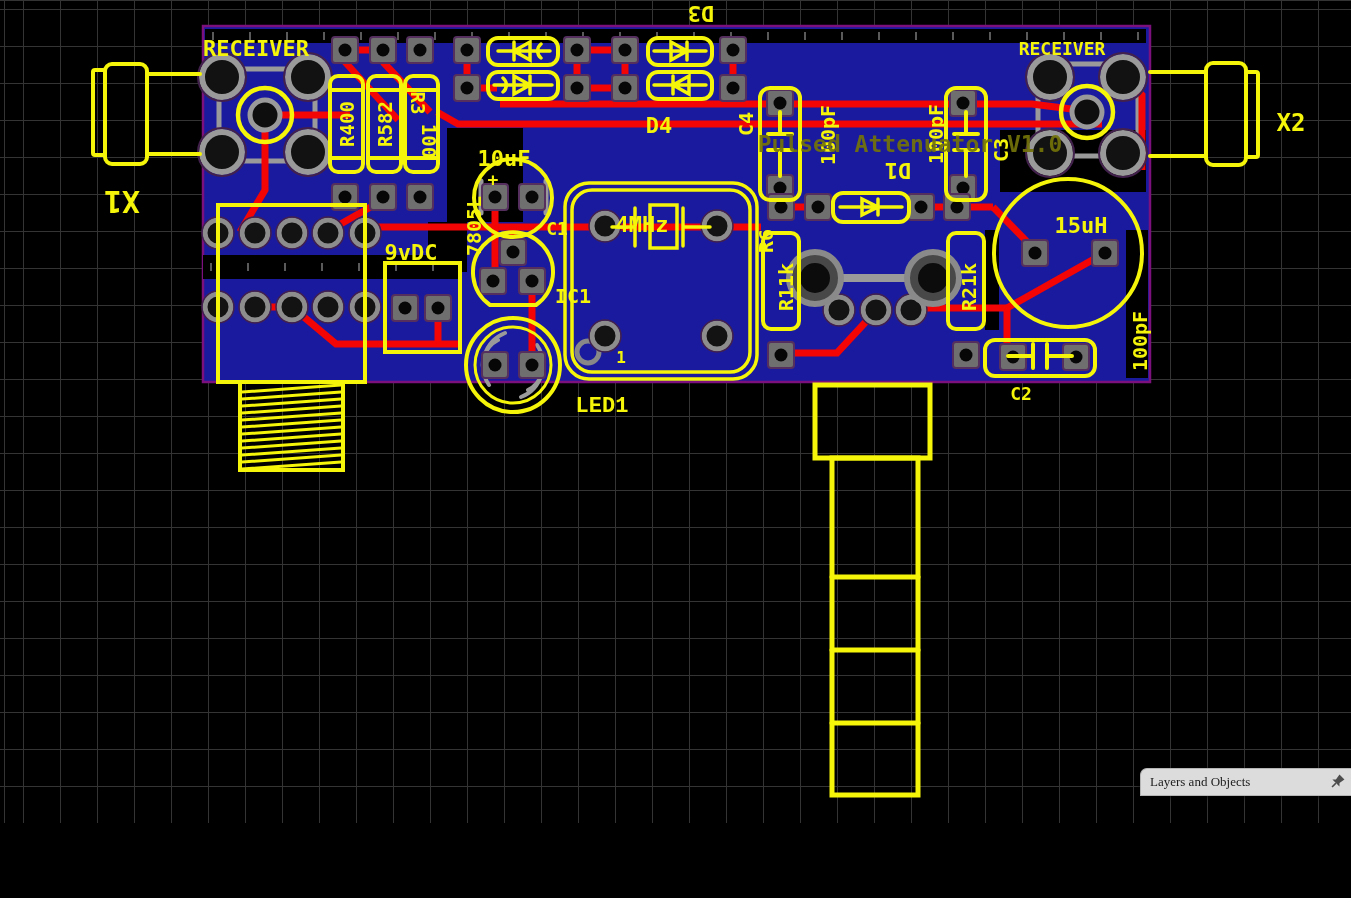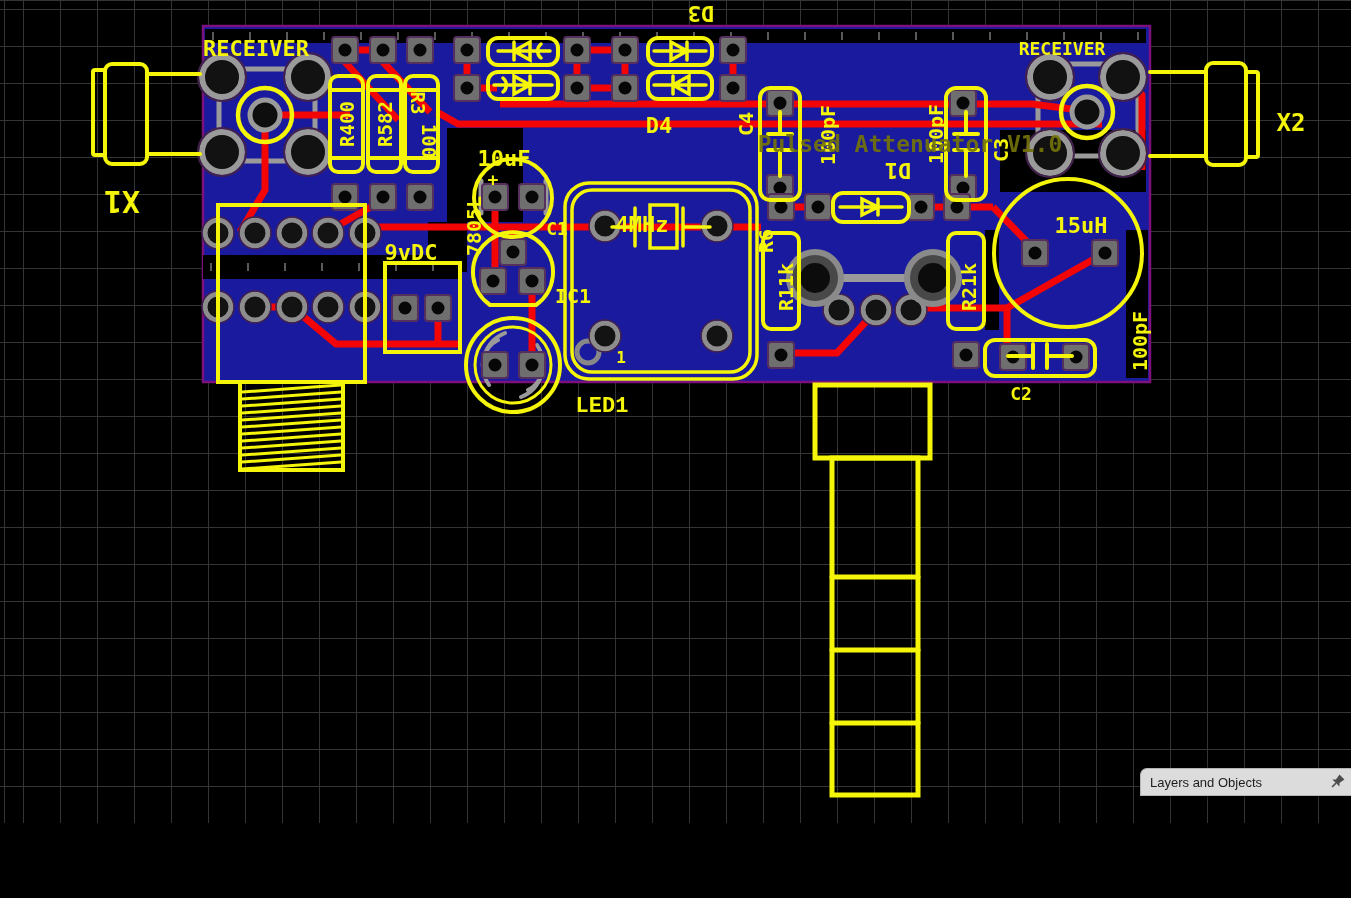--- a/index.html
+++ b/index.html
@@ -13,21 +13,21 @@
   #board-svg{position:absolute;left:0;top:0;}
   #silk-labels{position:absolute;left:0;top:0;width:100%;height:100%;pointer-events:none;}
   .lbl{position:absolute;white-space:nowrap;font-weight:bold;line-height:1;}
   .lbl.silk{color:#f5f50a;}
   .lbl.dim{color:#73730a;opacity:.92;}
   #dock-panel{position:absolute;left:1140px;top:768px;width:211px;height:26px;
         background:#dcdcdc;border:1px solid #b5b5b5;border-right:none;
         border-radius:7px 0 0 0;display:flex;align-items:center;
         font-family:"Liberation Sans", sans-serif;font-size:13px;color:#1c1c1c;
         box-shadow:0 1px 4px rgba(0,0,0,.7);}
-  #dock-panel .title{padding-left:9px;flex:1;}
+  #dock-panel .title{padding-left:9px;flex:1;font-family:Liberation Serif, serif;}
   #dock-panel .pin{width:18px;height:18px;margin-right:6px;cursor:pointer;}
 </style>
 </head>
 <body>
 
 <div id="stage">
   <div id="grid"></div>
 
   <svg id="board-svg" width="1351" height="898" viewBox="0 0 1351 898">
 

